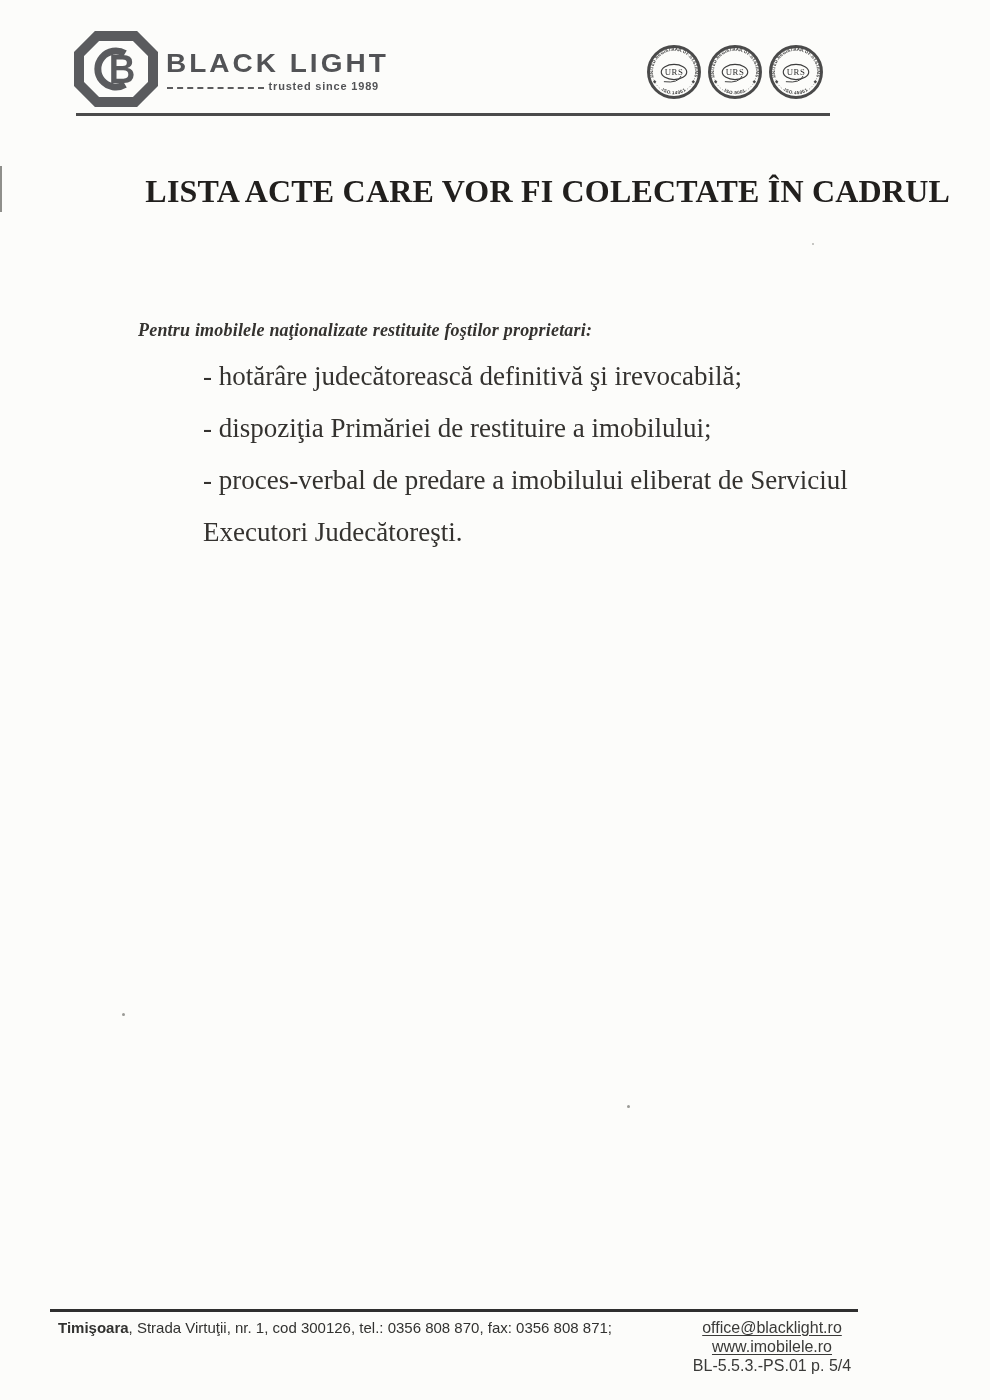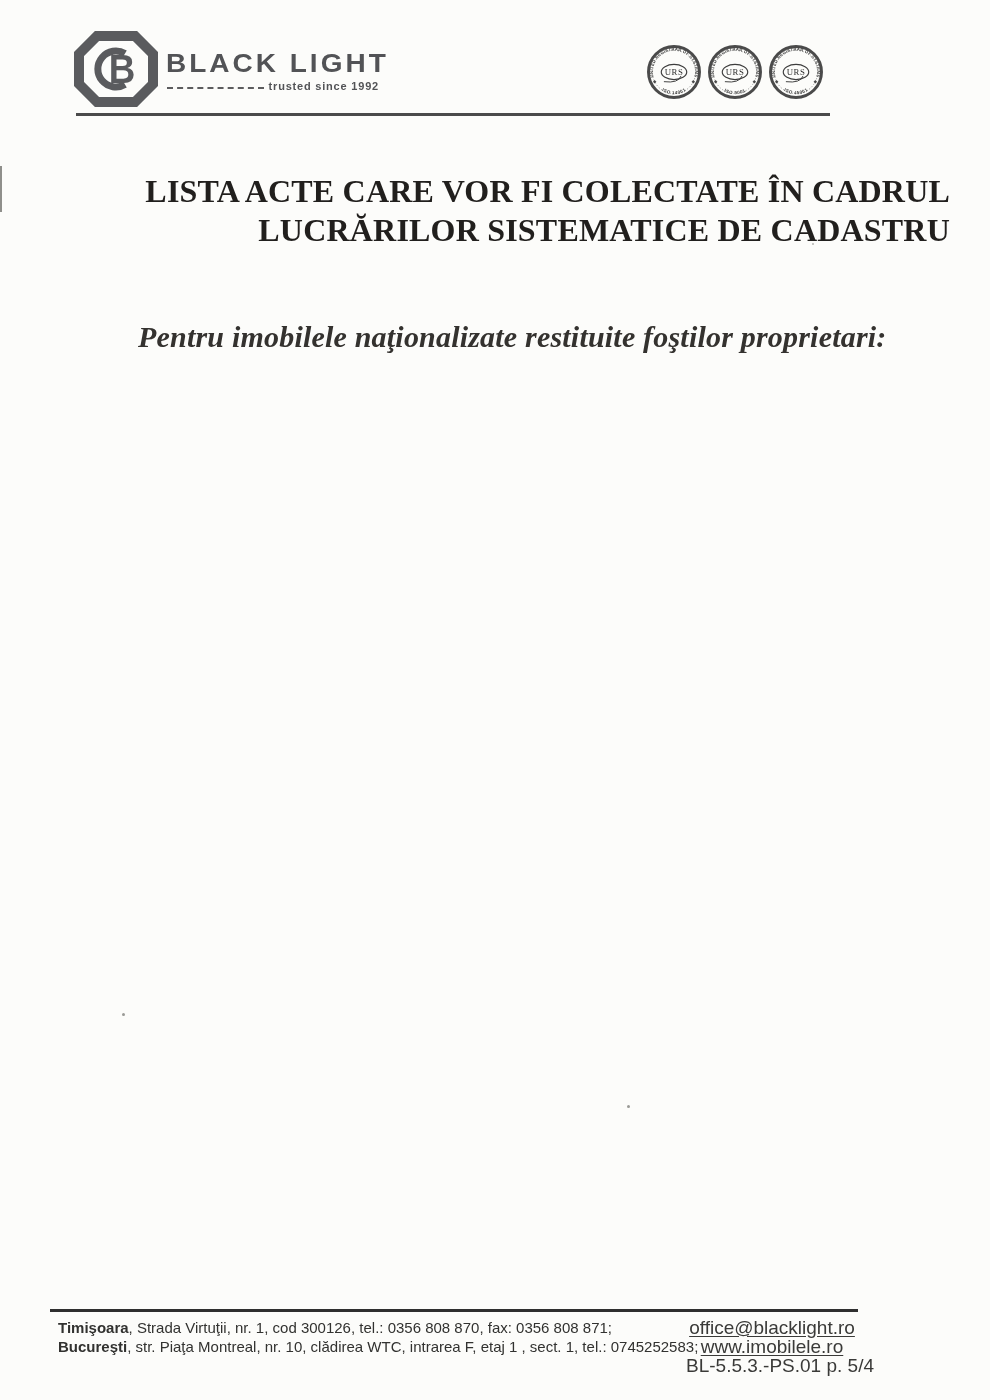--- a/index.html
+++ b/index.html
@@ -40,21 +40,21 @@
   
   .doc-title {
     position: absolute; top: 172px; left: 85px; width: 865px;
     text-align: right; font-weight: bold; font-size: 32px; line-height: 39px;
     color: #211f1d; letter-spacing: 0.2px;
   }
 
   
   .section-heading {
     position: absolute; top: 320px; left: 138px;
-    font-size: 30px; font-weight: bold; font-style: italic;
+    font-size: 18px; font-weight: bold; font-style: italic;
     color: #34322f; letter-spacing: 0.2px; white-space: nowrap;
   }
   .doc-list { position: absolute; top: 356px; left: 203px; width: 760px; }
   .doc-line { font-size: 27px; color: #34322f; height: 52px; line-height: 40px; white-space: nowrap; }
 
   
   .speck { position: absolute; border-radius: 50%; background: #9a9a96; }
   .speck.s1 { width: 3px; height: 3px; top: 1013px; left: 122px; }
   .speck.s2 { width: 3px; height: 3px; top: 1105px; left: 627px; }
   .speck.s3 { width: 2px; height: 2px; top: 243px; left: 812px; background: #b4b4b0; }
@@ -63,42 +63,42 @@
   
   .footer-rule { position: absolute; top: 1309px; left: 50px; width: 808px; height: 3px; background: #2f2f2f; }
   .footer-left {
     position: absolute; top: 1318px; left: 58px;
     font-family: "Liberation Sans", sans-serif; font-size: 15px; color: #323230;
   }
   .office-line { height: 19px; line-height: 19px; white-space: nowrap; }
   .office-city { font-weight: bold; }
   .footer-right {
     position: absolute; top: 1318px; left: 686px; width: 172px;
-    font-family: "Liberation Sans", sans-serif; font-size: 19px; color: #3a3a38;
+    font-family: "Liberation Sans", sans-serif; font-size: 16px; color: #3a3a38;
     text-align: center;
   }
   .footer-right div { height: 19px; line-height: 19px; white-space: nowrap; }
   .footer-link { text-decoration: underline; text-underline-offset: 2px; }
 </style>
 </head>
 <body>
 
 <div class="page">
 
   <svg class="logo-mark" viewBox="0 0 84 76">
     <path d="M 23 5 L 61 5 L 79 23 L 79 53 L 61 71 L 23 71 L 5 53 L 5 23 Z" fill="none" stroke="#5a5b5e" stroke-width="10" stroke-linejoin="miter"></path>
     <circle cx="42" cy="38" r="23" fill="#fcfcfa"></circle>
     <path d="M 51 22.5 A 18 18 0 1 0 51 53.5" fill="none" stroke="#5a5b5e" stroke-width="7"></path>
     <text x="34" y="52" font-family="Liberation Sans, sans-serif" font-weight="bold" font-size="40" fill="#5a5b5e" transform="scale(0.92,1)" transform-origin="42 38">B</text>
   </svg>
 
   <div class="brand-name">BLACK LIGHT</div>
   <div class="brand-tagline-row">
     <span class="brand-dash"></span>
-    <span class="brand-tagline">trusted since 1992</span>
+    <span class="brand-tagline">trusted since 1989</span>
   </div>
 
   <div class="seals">
     <svg class="seal" viewBox="0 0 66 66">
       <circle cx="33" cy="33" r="29" fill="none" stroke="#4a4a4a" stroke-width="3.4"></circle>
       <circle cx="33" cy="33" r="24.6" fill="none" stroke="#6e6e6e" stroke-width="0.7" stroke-dasharray="1.6 1.9"></circle>
       <path id="s0top" d="M 10.5 41 A 24 24 0 1 1 55.5 41" fill="none"></path>
       <text font-family="Liberation Sans, sans-serif" font-size="4.7" font-weight="bold" letter-spacing="0.35" fill="#3d3d3d">
         <textPath href="#s0top" startOffset="50%" text-anchor="middle">UNITED REGISTRAR OF SYSTEMS</textPath>
       </text>
@@ -145,40 +145,42 @@
       <ellipse cx="33" cy="33" rx="14.5" ry="8.6" fill="none" stroke="#3d3d3d" stroke-width="1.3"></ellipse>
       <path d="M 41 37.5 Q 38 46 21.5 44" fill="none" stroke="#3d3d3d" stroke-width="1.1"></path>
       <text x="33" y="36.4" text-anchor="middle" font-family="Liberation Serif, serif" font-size="10" letter-spacing="0.6" fill="#2f2f2f">URS</text>
     </svg>
   </div>
 
   <div class="header-rule"></div>
 
   <div class="doc-title">
     <div>LISTA ACTE CARE VOR FI COLECTATE ÎN CADRUL</div>
-    <div>LUCRĂRILOR SISTEMATICE DE CADASTRU</div>
   </div>
 
   <div class="section-heading">Pentru imobilele naţionalizate restituite foştilor proprietari:</div>
 
+  <div class="doc-list">
+    <div class="doc-line">- hotărâre judecătorească definitivă şi irevocabilă;</div>
+    <div class="doc-line">- dispoziţia Primăriei de restituire a imobilului;</div>
+    <div class="doc-line">- proces-verbal de predare a imobilului eliberat de Serviciul</div>
+    <div class="doc-line">Executori Judecătoreşti.</div>
+  </div>
 
   <div class="speck s1"></div>
   <div class="speck s2"></div>
   <div class="speck s3"></div>
   <div class="edge-mark"></div>
 
   <div class="footer-rule"></div>
 
   <div class="footer-left">
     <div class="office-line">
       <span class="office-city">Timişoara</span><span>, Strada Virtuţii, nr. 1, cod 300126, tel.: 0356 808 870, fax: 0356 808 871;</span>
     </div>
-    <div class="office-line">
-      <span class="office-city">Bucureşti</span><span>, str. Piaţa Montreal, nr.  10, clădirea WTC, intrarea F, etaj 1 , sect. 1, tel.: 0745252583;</span>
-    </div>
   </div>
 
   <div class="footer-right">
     <div class="footer-link">office@blacklight.ro</div>
     <div class="footer-link">www.imobilele.ro</div>
     <div>BL-5.5.3.-PS.01 p. 5/4</div>
   </div>
 
 </div>
 

